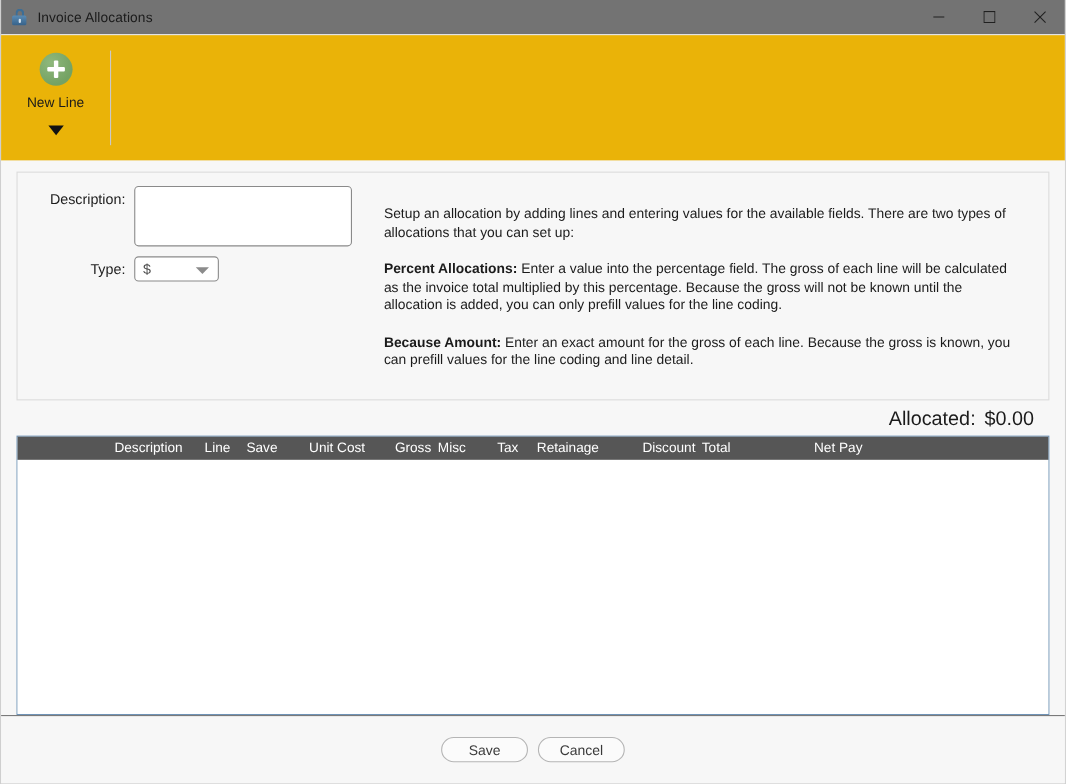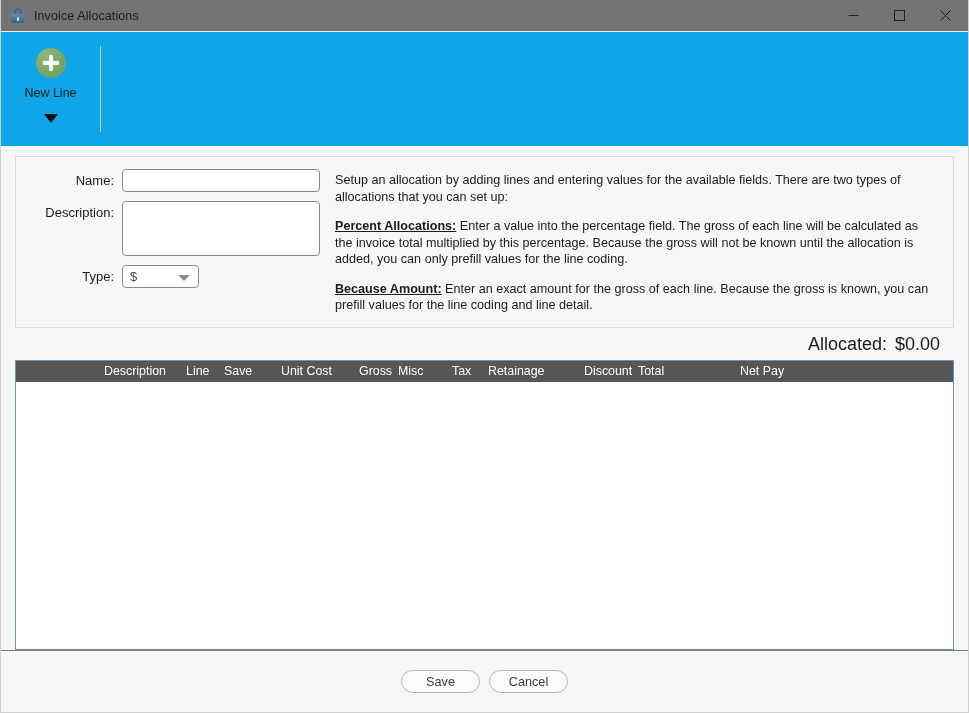--- a/index.html
+++ b/index.html
@@ -106,21 +106,21 @@
     border: none;
     padding: 0;
     cursor: default;
   }
   .win-btn svg { display: block; }
 
   
   .ribbon {
     height: 114px;
     min-height: 114px;
-    background: #0ea5e9;
+    background: #eab308;
     position: relative;
     display: flex;
     align-items: flex-start;
   }
   .ribbon-group {
     position: relative;
     height: 114px;
     width: 99px;
     display: flex;
     flex-direction: column;
@@ -277,23 +277,23 @@
   }
 
   .help-col {
     flex: 1 1 auto;
     padding-right: 12px;
     padding-top: 2px;
     font-size: 12.6px;
     line-height: 16.5px;
     color: #1b1b1b;
   }
-  .help-col p { margin: 3px; }
+  .help-col p { margin: 17px; }
   .help-col p + p { margin-top: 13px; }
-  .help-col b { font-weight: bold; text-decoration: underline; }
+  .help-col b { font-weight: bold; }
 
   
   .allocated-row {
     display: flex;
     justify-content: flex-end;
     align-items: center;
     padding: 6px 14px 5px 0;
     font-size: 18px;
     color: #1b1b1b;
     gap: 8px;
@@ -396,24 +396,20 @@
     </div>
     <div class="ribbon-sep"></div>
   </div>
 
   <div class="content">
 
     <div class="top-panel">
 
       <div class="form-col">
         <div class="form-row">
-          <div class="form-label">Name:</div>
-          <input class="txt-input" type="text" value="" style="">
-        </div>
-        <div class="form-row">
           <div class="form-label">Description:</div>
           <textarea class="txt-area" style=""></textarea>
         </div>
         <div class="form-row">
           <div class="form-label">Type:</div>
           <div class="combo">
             <span class="combo-value">$</span>
             <span class="combo-arrow"></span>
           </div>
         </div>

